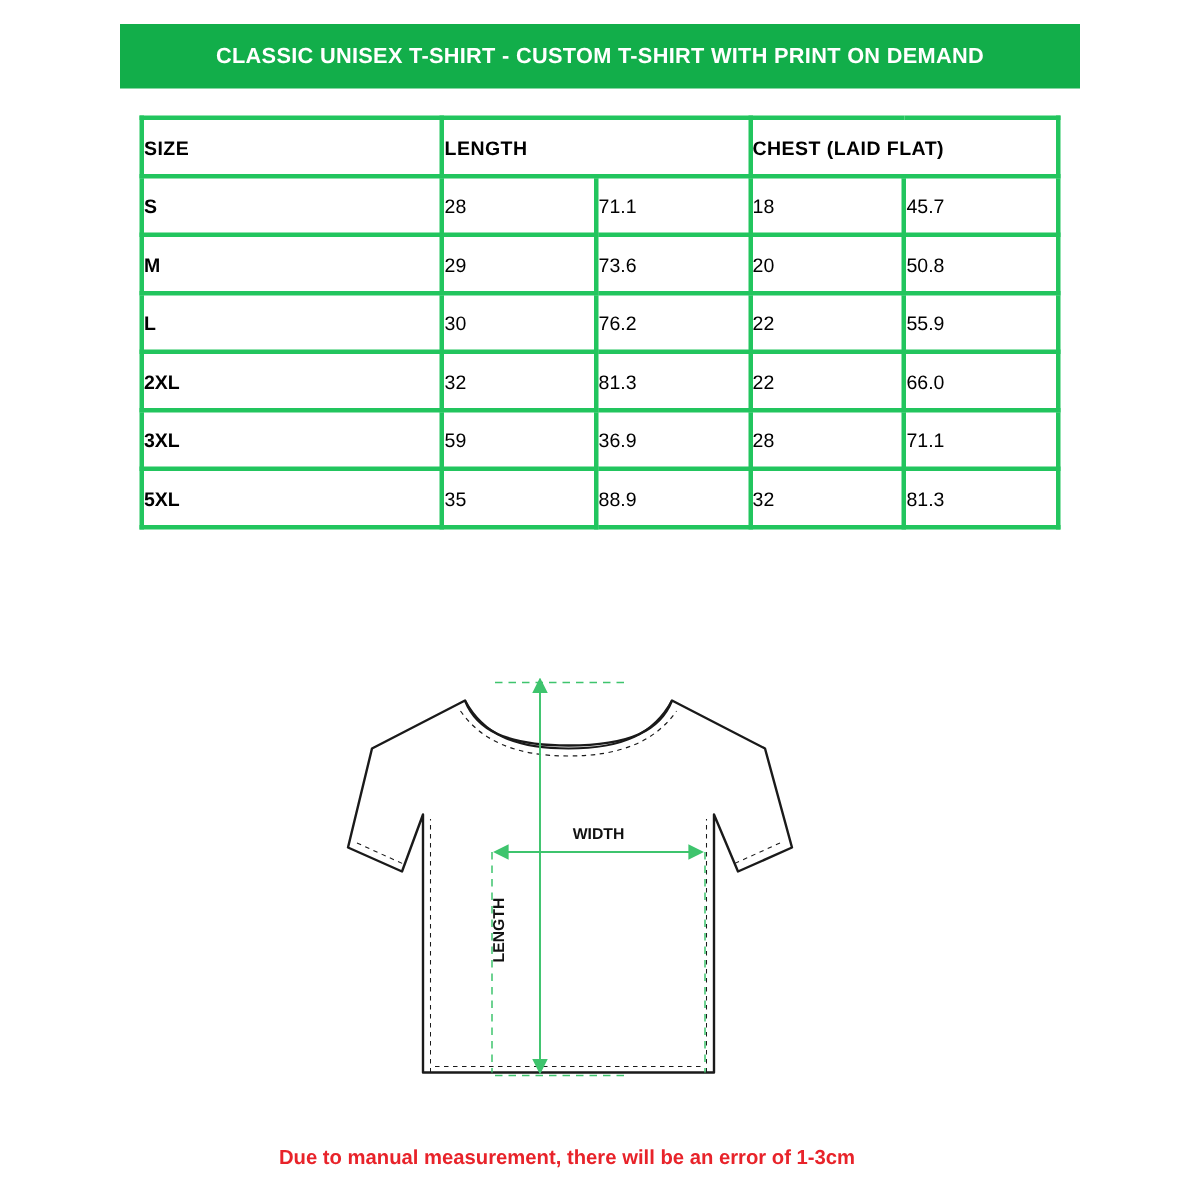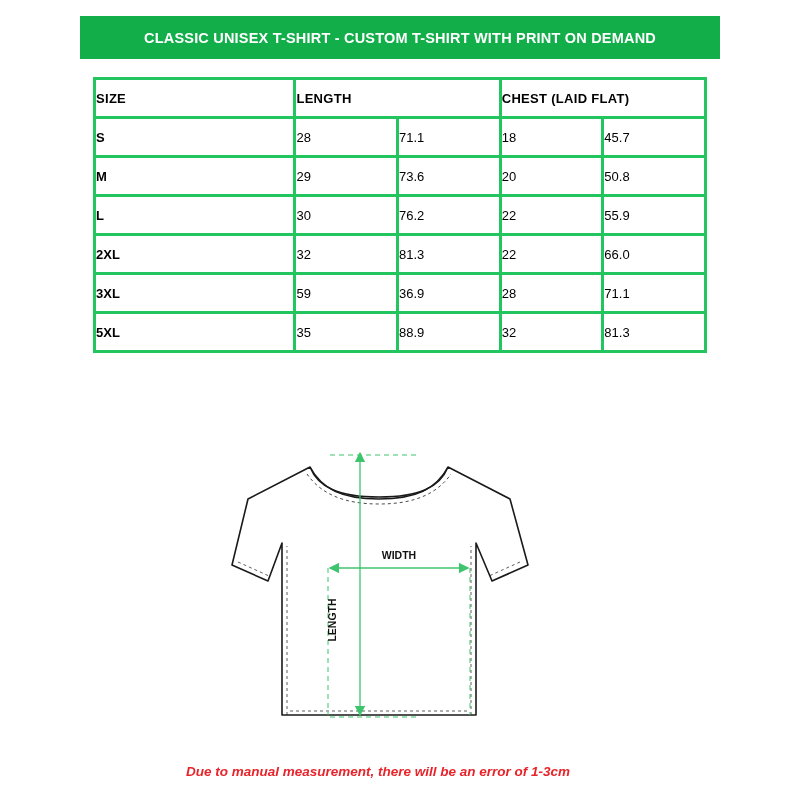--- a/index.html
+++ b/index.html
@@ -75,21 +75,20 @@
   }
   .note {
     position: absolute;
     left: 0;
     top: 764px;
     width: 756px;
     text-align: center;
     color: #e8232a;
     font-size: 13.5px;
     font-weight: bold;
-    font-style: italic;
   }
   svg text {
     font-family: "Liberation Sans", sans-serif;
   }
 </style>
 </head>
 <body>
 
 <div class="page">
 

